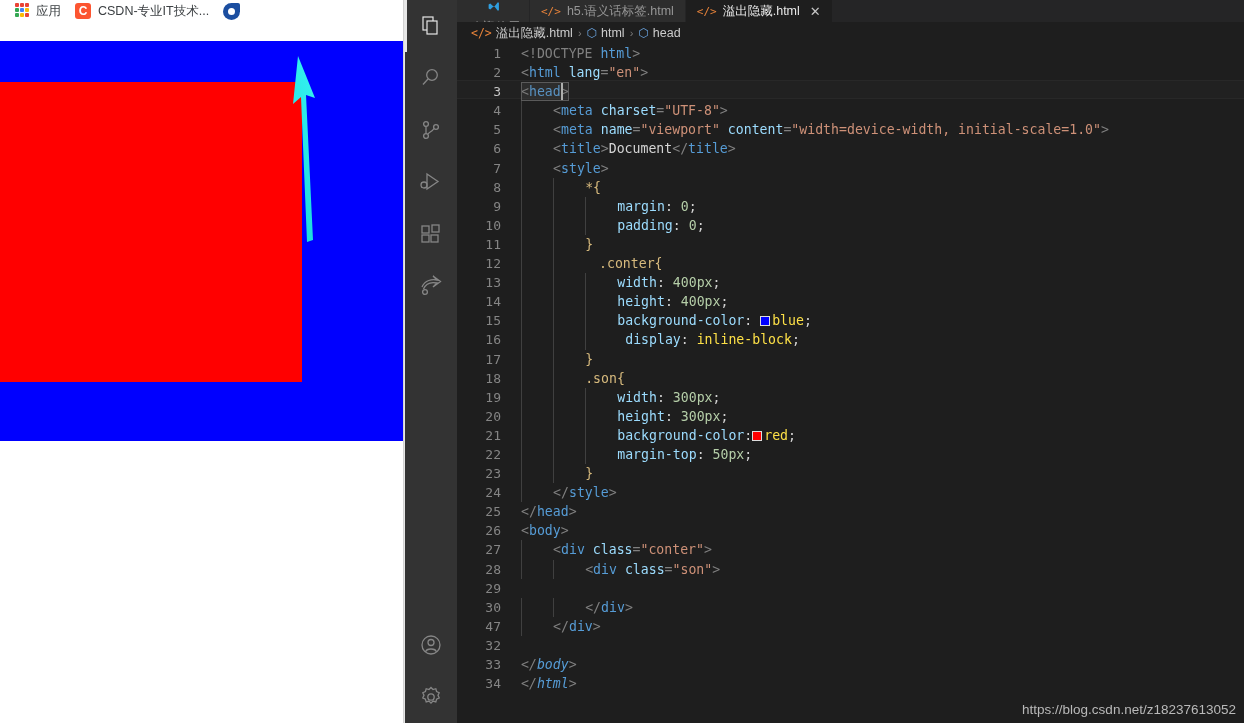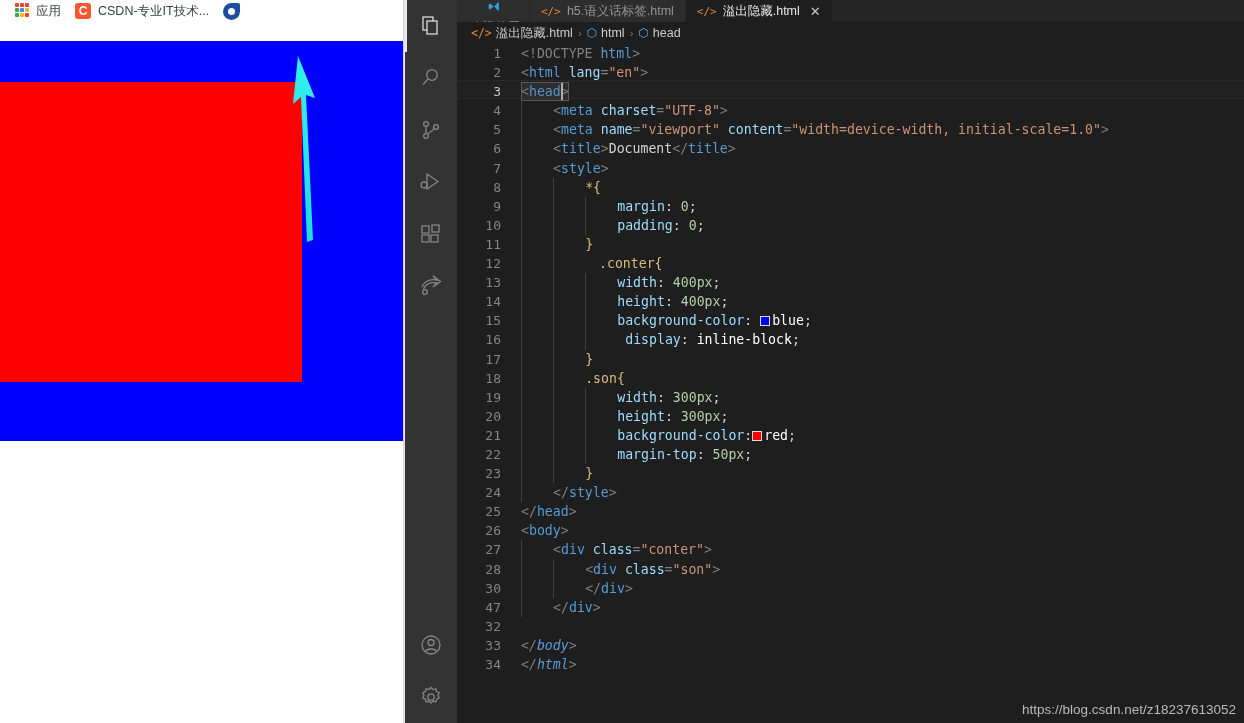--- a/index.html
+++ b/index.html
@@ -153,21 +153,21 @@
   
   .t-tagpunct{ color:#808080; }
   .t-tag{ color:#569cd6; }
   .t-attr{ color:#9cdcfe; }
   .t-str{ color:#ce9178; }
   .t-txt{ color:#d4d4d4; }
   .t-sel{ color:#d7ba7d; }
   .t-brace{ color:#d7ba7d; }
   .t-prop{ color:#9cdcfe; }
   .t-val{ color:#b5cea8; }
-  .t-valstr{ color:#ffffff; }
+  .t-valstr{ color:#fde047; }
   .t-punct{ color:#d4d4d4; }
   .t-star{ color:#d7ba7d; }
 
   .cursor-bar{
     position:absolute; width:1.5px; height:17px; background:#aeafad; top:1px;
   }
   .sel-box{
     position:absolute; height:19px; top:0;
     border:1px solid #5a5a5a; background:rgba(100,100,100,0.18);
   }
@@ -363,20 +363,21 @@
         <div class="code-row"><span class="ln">19</span><span class="code" style="padding-left: 96.24px;"><span class="t-prop">width</span><span class="t-punct">: </span><span class="t-val">300px</span><span class="t-punct">;</span></span><span class="indent-guide" style="left: 64px; top: 0px; height: 19.1px;"></span><span class="indent-guide" style="left: 96.08px; top: 0px; height: 19.1px;"></span><span class="indent-guide" style="left: 128.16px; top: 0px; height: 19.1px;"></span></div>
         <div class="code-row"><span class="ln">20</span><span class="code" style="padding-left: 96.24px;"><span class="t-prop">height</span><span class="t-punct">: </span><span class="t-val">300px</span><span class="t-punct">;</span></span><span class="indent-guide" style="left: 64px; top: 0px; height: 19.1px;"></span><span class="indent-guide" style="left: 96.08px; top: 0px; height: 19.1px;"></span><span class="indent-guide" style="left: 128.16px; top: 0px; height: 19.1px;"></span></div>
         <div class="code-row"><span class="ln">21</span><span class="code" style="padding-left: 96.24px;"><span class="t-prop">background-color</span><span class="t-punct">:</span><span style="display: inline-block; width: 10px; height: 10px; background: rgb(255, 0, 0); border: 1px solid rgb(221, 221, 221); vertical-align: -1px; margin-right: 2px;"></span><span class="t-valstr">red</span><span class="t-punct">;</span></span><span class="indent-guide" style="left: 64px; top: 0px; height: 19.1px;"></span><span class="indent-guide" style="left: 96.08px; top: 0px; height: 19.1px;"></span><span class="indent-guide" style="left: 128.16px; top: 0px; height: 19.1px;"></span></div>
         <div class="code-row"><span class="ln">22</span><span class="code" style="padding-left: 96.24px;"><span class="t-prop">margin-top</span><span class="t-punct">: </span><span class="t-val">50px</span><span class="t-punct">;</span></span><span class="indent-guide" style="left: 64px; top: 0px; height: 19.1px;"></span><span class="indent-guide" style="left: 96.08px; top: 0px; height: 19.1px;"></span><span class="indent-guide" style="left: 128.16px; top: 0px; height: 19.1px;"></span></div>
         <div class="code-row"><span class="ln">23</span><span class="code" style="padding-left: 64.16px;"><span class="t-brace">}</span></span><span class="indent-guide" style="left: 64px; top: 0px; height: 19.1px;"></span><span class="indent-guide" style="left: 96.08px; top: 0px; height: 19.1px;"></span></div>
         <div class="code-row"><span class="ln">24</span><span class="code" style="padding-left: 32.08px;"><span class="t-tagpunct">&lt;/</span><span class="t-tag">style</span><span class="t-tagpunct">&gt;</span></span><span class="indent-guide" style="left: 64px; top: 0px; height: 19.1px;"></span></div>
         <div class="code-row"><span class="ln">25</span><span class="code" style="padding-left: 0px;"><span class="t-tagpunct">&lt;/</span><span class="t-tag">head</span><span class="t-tagpunct">&gt;</span></span></div>
         <div class="code-row"><span class="ln">26</span><span class="code" style="padding-left: 0px;"><span class="t-tagpunct">&lt;</span><span class="t-tag">body</span><span class="t-tagpunct">&gt;</span></span></div>
         <div class="code-row"><span class="ln">27</span><span class="code" style="padding-left: 32.08px;"><span class="t-tagpunct">&lt;</span><span class="t-tag">div</span><span class="t-txt"> </span><span class="t-attr">class</span><span class="t-tagpunct">=</span><span class="t-str">"conter"</span><span class="t-tagpunct">&gt;</span></span><span class="indent-guide" style="left: 64px; top: 0px; height: 19.1px;"></span></div>
         <div class="code-row"><span class="ln">28</span><span class="code" style="padding-left: 64.16px;"><span class="t-tagpunct">&lt;</span><span class="t-tag">div</span><span class="t-txt"> </span><span class="t-attr">class</span><span class="t-tagpunct">=</span><span class="t-str">"son"</span><span class="t-tagpunct">&gt;</span></span><span class="indent-guide" style="left: 64px; top: 0px; height: 19.1px;"></span><span class="indent-guide" style="left: 96.08px; top: 0px; height: 19.1px;"></span></div>
+        <div class="code-row"><span class="ln">29</span><span class="code" style="padding-left: 0px;"></span></div>
         <div class="code-row"><span class="ln">30</span><span class="code" style="padding-left: 64.16px;"><span class="t-tagpunct">&lt;/</span><span class="t-tag">div</span><span class="t-tagpunct">&gt;</span></span><span class="indent-guide" style="left: 64px; top: 0px; height: 19.1px;"></span><span class="indent-guide" style="left: 96.08px; top: 0px; height: 19.1px;"></span></div>
         <div class="code-row"><span class="ln">47</span><span class="code" style="padding-left: 32.08px;"><span class="t-tagpunct">&lt;/</span><span class="t-tag">div</span><span class="t-tagpunct">&gt;</span></span><span class="indent-guide" style="left: 64px; top: 0px; height: 19.1px;"></span></div>
         <div class="code-row"><span class="ln">32</span><span class="code" style="padding-left: 0px;"></span></div>
         <div class="code-row"><span class="ln">33</span><span class="code" style="padding-left: 0px; font-style: italic;"><span class="t-tagpunct">&lt;/</span><span class="t-tag">body</span><span class="t-tagpunct">&gt;</span></span></div>
         <div class="code-row"><span class="ln">34</span><span class="code" style="padding-left: 0px; font-style: italic;"><span class="t-tagpunct">&lt;/</span><span class="t-tag">html</span><span class="t-tagpunct">&gt;</span></span></div>
       </div>
 
     <div id="watermark">https://blog.csdn.net/z18237613052</div>
   </div>
 </div>

